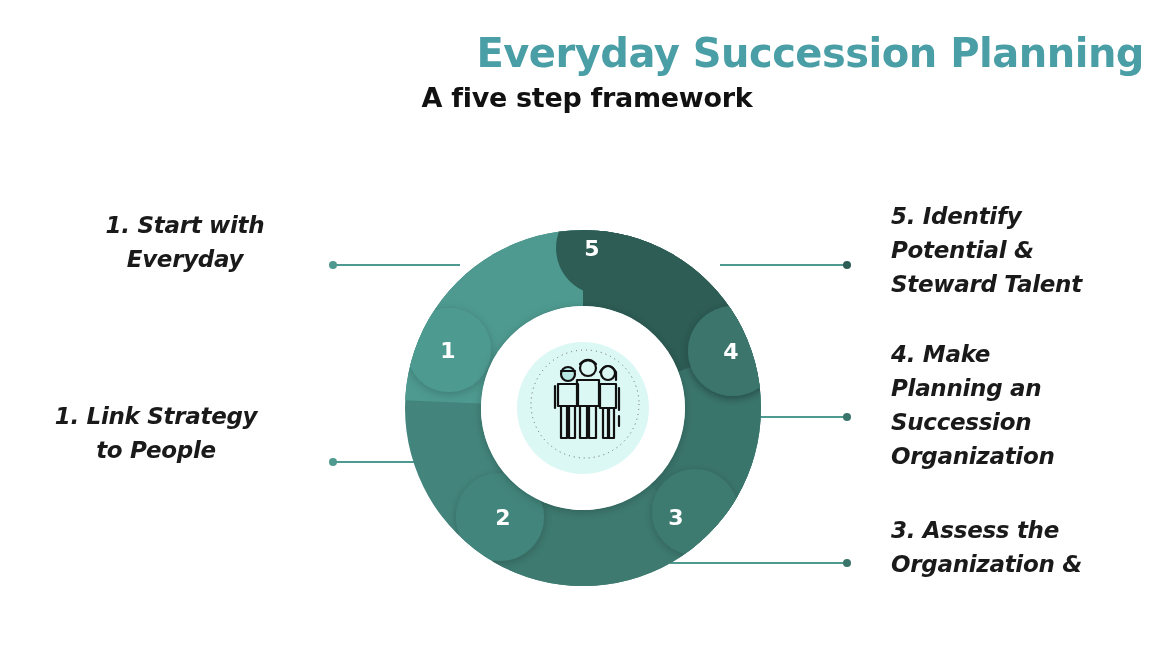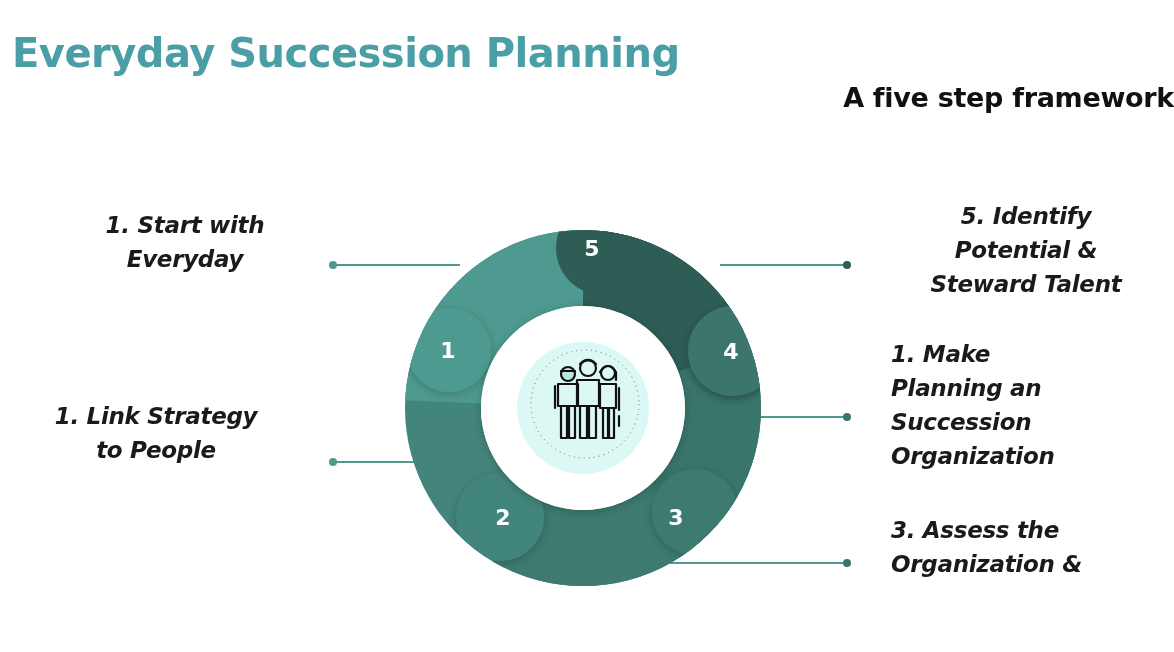--- a/index.html
+++ b/index.html
@@ -1,18 +1,18 @@
 <!DOCTYPE html>
 <html><head>
 <meta charset="utf-8">
 <style>
   html,body{margin:0;padding:0;background:#ffffff;}
   body{width:1174px;height:652px;position:relative;overflow:hidden;font-family:"DejaVu Sans","Liberation Sans",sans-serif;}
-  .title{position:absolute;left:12px;width:1144px;top:30px;text-align:left;font-size:40px;font-weight:bold;color:#4a9ea5;letter-spacing:-0.5px;}
-  .subtitle{position:absolute;left:0;width:1174px;top:82px;text-align:right;font-size:27px;font-weight:bold;color:#111111;letter-spacing:-0.3px;}
+  .title{position:absolute;left:0;width:1144px;top:30px;text-align:right;font-size:40px;font-weight:bold;color:#4a9ea5;letter-spacing:-0.5px;}
+  .subtitle{position:absolute;left:0;width:1174px;top:82px;text-align:center;font-size:27px;font-weight:bold;color:#111111;letter-spacing:-0.3px;}
   .label{position:absolute;font-size:23px;font-weight:bold;color:#1a1a1a;line-height:34px;letter-spacing:-0.3px;font-style:italic;}
   .label.left{text-align:center;}
   .label.right{text-align:left;}
   .label span{display:block;}
   svg.diagram{position:absolute;left:0;top:0;}
 </style>
 </head>
 <body>
 
 <div class="title">Everyday Succession Planning</div>
@@ -106,22 +106,22 @@
 </div>
 <div class="label left" style="left:36px;top:399px;width:240px;">
   <span>1. Link Strategy</span>
   <span>to People</span>
 </div>
 <div class="label right" style="left:891px;top:513px;width:270px;">
   <span>3. Assess the</span>
   <span>Organization &amp;</span>
 </div>
 <div class="label right" style="left:891px;top:337px;width:270px;">
-  <span>1. Make</span>
+  <span>4. Make</span>
   <span>Planning an</span>
   <span>Succession</span>
   <span>Organization</span>
 </div>
-<div class="label right" style="left:891px;top:199px;width:270px;text-align:center;">
+<div class="label right" style="left:891px;top:199px;width:270px;">
   <span>5. Identify</span>
   <span>Potential &amp;</span>
   <span>Steward Talent</span>
 </div>
 
 </body></html>

